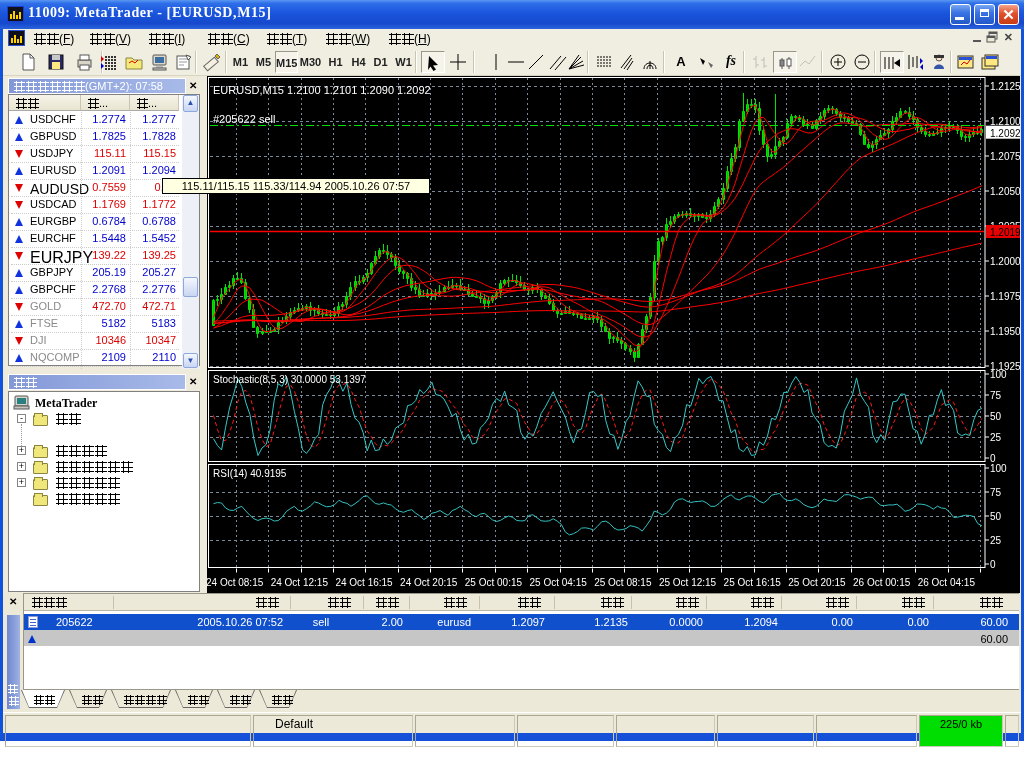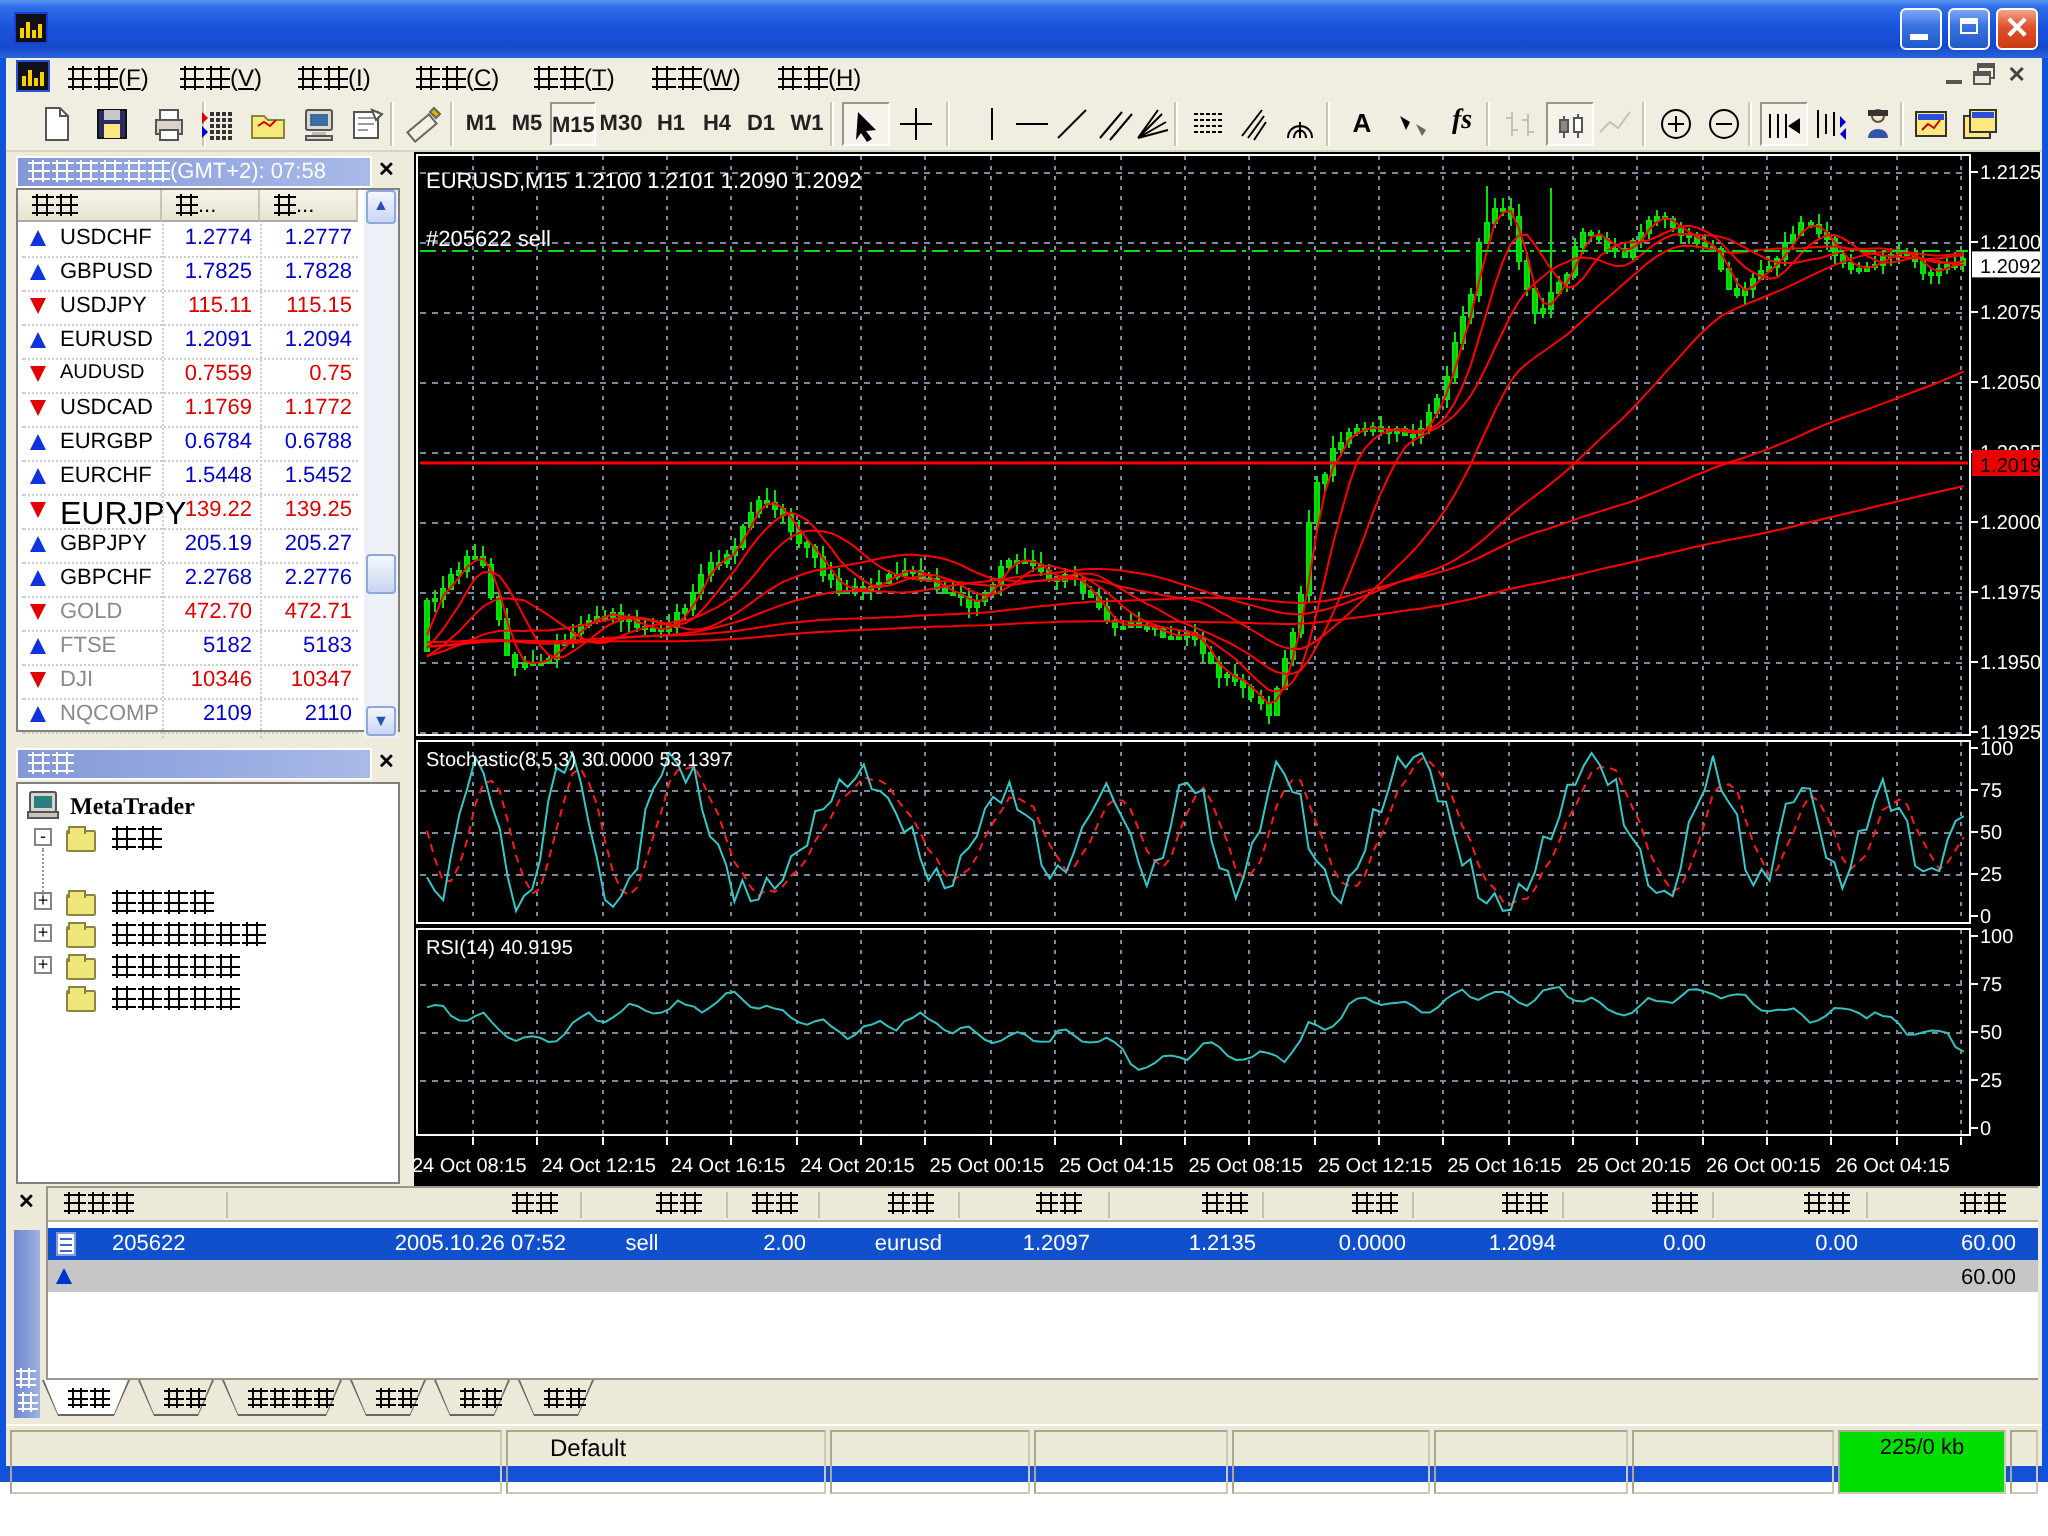--- a/index.html
+++ b/index.html
@@ -52,20 +52,21 @@
 <div id="win">
 <div id="title">
 <svg class="abs" style="left:7px;top:6px" width="17" height="16">
         <rect width="17" height="16" fill="#1a3fd0"></rect>
         <rect x="1" y="1" width="15" height="14" fill="#101018"></rect>
         <rect x="3" y="8" width="2" height="5" fill="#ffd000"></rect>
         <rect x="6" y="5" width="2" height="8" fill="#ffd000"></rect>
         <rect x="9" y="9" width="2" height="4" fill="#ffd000"></rect>
         <rect x="12" y="6" width="2" height="7" fill="#ffd000"></rect>
       </svg>
+<span class="cap">11009: MetaTrader - [EURUSD,M15]</span>
 <div class="wbtn" style="right:53px">
         <span style="position:absolute;left:4px;bottom:4px;width:9px;height:3px;background:#fff"></span>
       </div>
       <div class="wbtn" style="right:29px"><span style="display:inline-block;width:9px;height:8px;border:1px solid #fff;border-top-width:3px;vertical-align:1px"></span></div>
       <div class="wbtn close" style="right:5px;font-size:15px;line-height:20px">✕</div>
 </div>
 <div id="menubar">
 <svg class="abs" style="left:5px;top:1px" width="17" height="16">
         <rect width="17" height="16" fill="#2a50d8"></rect>
         <rect x="1" y="1" width="15" height="14" fill="#101018"></rect>
@@ -329,21 +330,21 @@
 <div class="cell " style="left:21px;top:52px;font-size:11px">USDJPY</div>
 <div class="cell r red" style="left:60px;top:52px;width:57px">115.11</div>
 <div class="cell r red" style="left:112px;top:52px;width:55px">115.15</div>
 <div class="abs" style="left:2px;top:67px;width:168px;border-top:1px dotted #ccc"></div>
 <div class="cell" style="left:6px;top:70px"><span class="aup"></span></div>
 <div class="cell " style="left:21px;top:69px;font-size:11px">EURUSD</div>
 <div class="cell r blue" style="left:60px;top:69px;width:57px">1.2091</div>
 <div class="cell r blue" style="left:112px;top:69px;width:55px">1.2094</div>
 <div class="abs" style="left:2px;top:84px;width:168px;border-top:1px dotted #ccc"></div>
 <div class="cell" style="left:6px;top:87px"><span class="adn"></span></div>
-<div class="cell " style="left:21px;top:86px;font-size:10px">AUDUSD</div>
+<div class="cell " style="left:21px;top:86px;font-size:14px">AUDUSD</div>
 <div class="cell r red" style="left:60px;top:86px;width:57px">0.7559</div>
 <div class="cell r red" style="left:112px;top:86px;width:55px">0.75</div>
 <div class="abs" style="left:2px;top:101px;width:168px;border-top:1px dotted #ccc"></div>
 <div class="cell" style="left:6px;top:104px"><span class="adn"></span></div>
 <div class="cell " style="left:21px;top:103px;font-size:11px">USDCAD</div>
 <div class="cell r red" style="left:60px;top:103px;width:57px">1.1769</div>
 <div class="cell r red" style="left:112px;top:103px;width:55px">1.1772</div>
 <div class="abs" style="left:2px;top:118px;width:168px;border-top:1px dotted #ccc"></div>
 <div class="cell" style="left:6px;top:121px"><span class="aup"></span></div>
 <div class="cell " style="left:21px;top:120px;font-size:11px">EURGBP</div>
@@ -506,20 +507,21 @@
 <text x="257.8" y="510.0" fill="#fff" font-size="10" font-family="Liberation Sans, sans-serif" text-anchor="start">25 Oct 00:15</text>
 <text x="322.5" y="510.0" fill="#fff" font-size="10" font-family="Liberation Sans, sans-serif" text-anchor="start">25 Oct 04:15</text>
 <text x="387.2" y="510.0" fill="#fff" font-size="10" font-family="Liberation Sans, sans-serif" text-anchor="start">25 Oct 08:15</text>
 <text x="451.9" y="510.0" fill="#fff" font-size="10" font-family="Liberation Sans, sans-serif" text-anchor="start">25 Oct 12:15</text>
 <text x="516.6" y="510.0" fill="#fff" font-size="10" font-family="Liberation Sans, sans-serif" text-anchor="start">25 Oct 16:15</text>
 <text x="581.3" y="510.0" fill="#fff" font-size="10" font-family="Liberation Sans, sans-serif" text-anchor="start">25 Oct 20:15</text>
 <text x="646.0" y="510.0" fill="#fff" font-size="10" font-family="Liberation Sans, sans-serif" text-anchor="start">26 Oct 00:15</text>
 <text x="710.7" y="510.0" fill="#fff" font-size="10" font-family="Liberation Sans, sans-serif" text-anchor="start">26 Oct 04:15</text>
 <path d="M29.5 492.5v4M61.5 492.5v4M94.5 492.5v4M126.5 492.5v4M158.5 492.5v4M191.5 492.5v4M223.5 492.5v4M255.5 492.5v4M288.5 492.5v4M320.5 492.5v4M353.5 492.5v4M385.5 492.5v4M417.5 492.5v4M450.5 492.5v4M482.5 492.5v4M514.5 492.5v4M547.5 492.5v4M579.5 492.5v4M611.5 492.5v4M644.5 492.5v4M676.5 492.5v4M708.5 492.5v4M741.5 492.5v4M773.5 492.5v4" stroke="#fff" stroke-width="1" fill="none"></path>
 </svg>
+<div class="abs" style="left:159px;top:178px;width:268px;height:16px;background:#ffffe1;border:1px solid #000;font-size:11px;line-height:15px;text-align:center;z-index:30">115.11/115.15 115.33/114.94 2005.10.26 07:57</div>
 <div id="term">
 <div class="px" style="left:6px;top:2px">✕</div>
 <div class="abs" style="left:4px;top:22px;width:13px;height:94px;background:linear-gradient(90deg,#6e87d0,#9fb2e2)">
         <div style="position:absolute;left:1px;bottom:3px;color:#fff">
           <i class="h" style="width:10px;height:10px;display:block;margin:2px 0"></i>
           <i class="h" style="width:10px;height:10px;display:block"></i>
         </div>
       </div>
 <div class="abs" style="left:20px;top:0;width:996px;height:97px;background:#fff;border-left:1px solid #9a968a;border-top:1px solid #9a968a"></div>
 <div class="abs" style="left:21px;top:1px;width:995px;height:17px;background:#ece9d8;border-bottom:1px solid #b8b4a0"></div>

